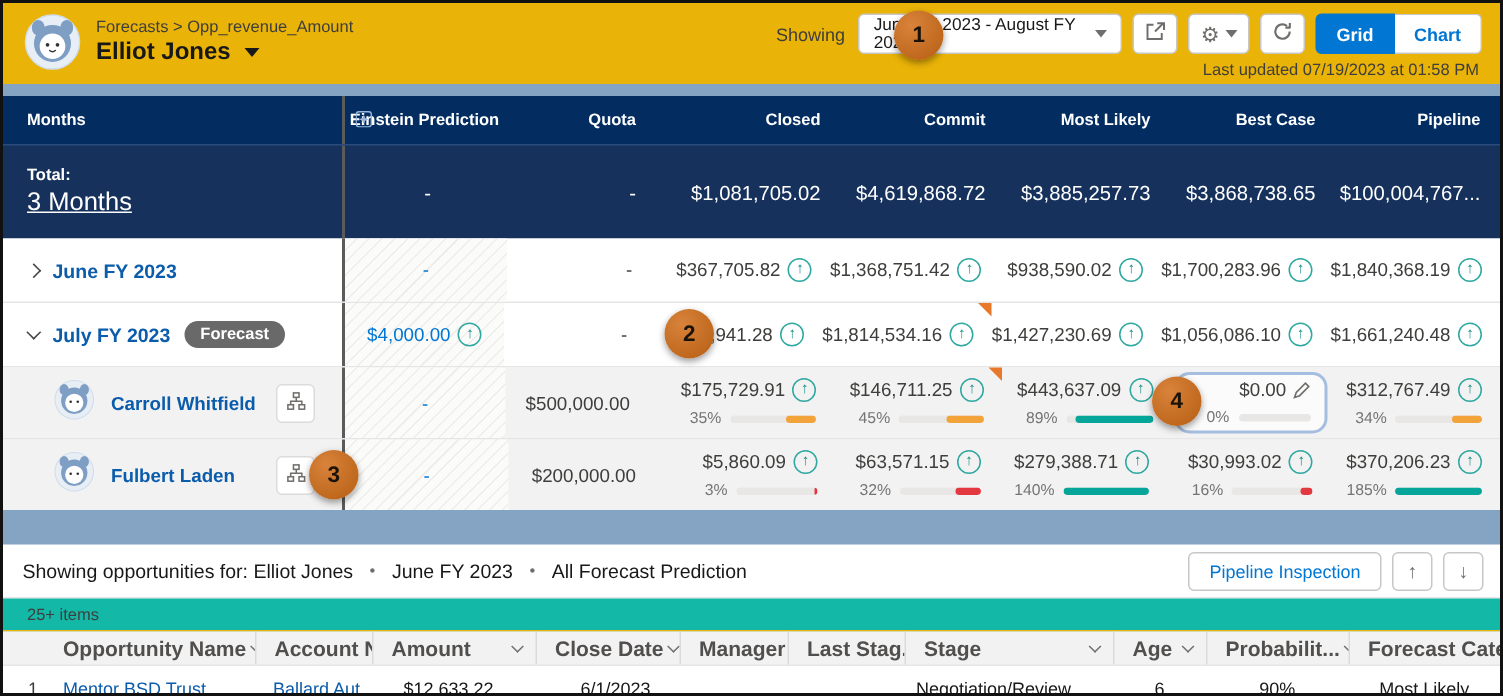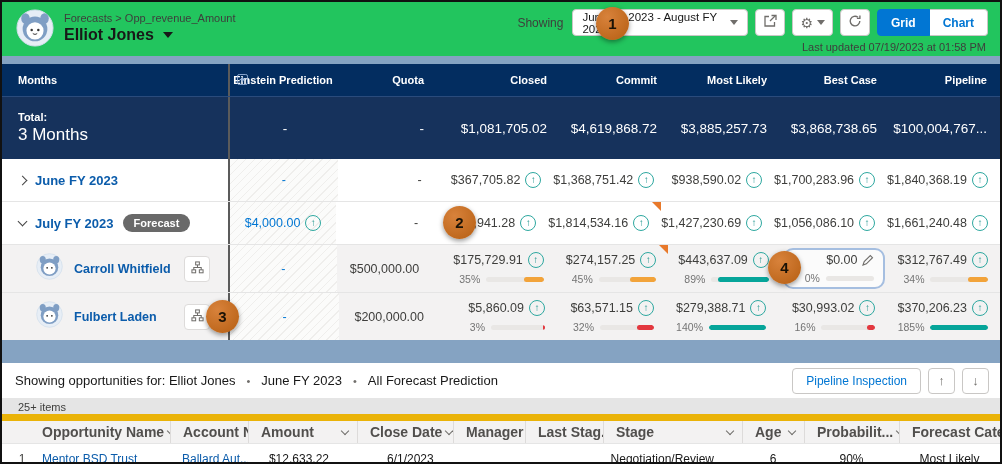--- a/index.html
+++ b/index.html
@@ -1,21 +1,21 @@
 <!DOCTYPE html>
 <html><head>
 <meta charset="utf-8">
 <style>
   * { margin:0; padding:0; box-sizing:border-box; }
   body { font-family:"Liberation Sans", sans-serif; background:#fff; }
   .screen { width:1002px; height:464px; border:2px solid #111; background:#85A3C2;
             overflow:hidden; position:relative; }
 
   
-  .top-header { height:54px; background:#22c55e; display:flex; justify-content:space-between;
+  .top-header { height:54px; background:#eab308; display:flex; justify-content:space-between;
                 padding:7px 12px 4px 14px; }
   .th-left { display:flex; gap:10px; }
   .avatar { border-radius:50%; flex:none; }
   .breadcrumb { font-size:11px; color:#3E3E3C; margin-top:3px; }
   .user-row { display:flex; align-items:center; gap:9px; margin-top:2px; }
   .user-name { font-size:16px; font-weight:bold; color:#181818; }
   .tri-down { width:0; height:0; border-left:5px solid transparent; border-right:5px solid transparent;
               border-top:6px solid #181818; }
   .tri-down.gray { border-top-color:#706E6B; border-left-width:4px; border-right-width:4px; border-top-width:5px; }
   .th-right { display:flex; flex-direction:column; align-items:flex-end; gap:5px; }
@@ -40,21 +40,21 @@
   .grid-head { background:#032D60; height:32px; }
   .gh-cell { font-size:11px; font-weight:bold; color:#fff; display:flex; align-items:center;
              justify-content:flex-end; text-align:right; padding-right:13px; line-height:1.15; }
   .gh-months { justify-content:flex-start; padding-left:16px; }
   .gh-einstein { justify-content:center; text-align:center; padding-right:4px; position:relative; }
   .einstein-ic { position:absolute; left:7px; top:10px; }
 
   .total-row { background:#16325C; height:63px; border-top:1px solid #2A4B7C; }
   .total-months { display:flex; flex-direction:column; justify-content:center; padding-left:16px; gap:2px; }
   .total-label { color:#fff; font-size:11px; font-weight:bold; }
-  .total-period { color:#fff; font-size:17px; cursor:pointer; }
+  .total-period { color:#fff; font-size:17px; text-decoration:underline; cursor:pointer; }
   .t-num { display:flex; align-items:center; justify-content:flex-end; padding-right:13px;
            color:#fff; font-size:13.5px; }
   .t-center { justify-content:center; padding-right:0; }
   .t-quota { padding-right:26px; }
 
   .mrow { background:#fff; height:43px; border-bottom:1px solid #E5E5E5; }
   .m-name { display:flex; align-items:center; gap:9px; padding-left:17px; }
   .chev { width:7px; height:7px; border-right:1.5px solid #444; border-bottom:1.5px solid #444; flex:none; }
   .chev.right { transform:rotate(-45deg); }
   .chev.down { transform:rotate(45deg); margin-top:-3px; }
@@ -95,22 +95,22 @@
   .opps { margin-top:23px; background:#fff; }
   .opp-bar { height:36px; display:flex; align-items:center; justify-content:space-between;
              padding:0 11px 0 13px; border-bottom:1px solid #E5E5E5; }
   .opp-summary { display:flex; align-items:center; gap:11px; font-size:13px; color:#181818; }
   .dot-sep { color:#706E6B; font-size:11px; }
   .opp-actions { display:flex; align-items:flex-end; gap:7px; }
   .pi-btn { height:26px; border:1px solid #C9C7C5; border-radius:4px; background:#fff; color:#0176D3;
             font-size:12px; padding:0 13px; display:flex; align-items:center; cursor:pointer; }
   .arrow-btn { width:27px; height:26px; border:1px solid #C9C7C5; border-radius:4px; background:#fff;
                color:#706E6B; font-size:13px; display:flex; align-items:center; justify-content:center; cursor:pointer; }
-  .items-row { height:22px; background:#e5e5e5; font-size:11px; color:#3E3E3C; display:flex;
-               align-items:center; padding-left:16px; border-bottom:7px solid #eab308; }
+  .items-row { height:22px; background:#14b8a6; font-size:11px; color:#3E3E3C; display:flex;
+               align-items:center; padding-left:16px; border-bottom:1px solid #eab308; }
   .otable { display:grid; grid-template-columns:168px 78px 109px 96px 72px 78px 139px 62px 95px 1fr; }
   .ohead { background:#F3F2F2; height:23px; border-bottom:1px solid #E5E5E5; }
   .oh-cell { display:flex; align-items:center; justify-content:space-between; gap:4px;
              padding:0 9px 0 12px; font-size:14px; font-weight:bold; color:#514F4D;
              border-left:1px solid #DDDBDA; overflow:hidden; white-space:nowrap; cursor:pointer; }
   .oh-cell:first-child { border-left:none; padding-left:40px; }
   .schev { width:6px; height:6px; border-right:1.5px solid #706E6B; border-bottom:1.5px solid #706E6B;
            transform:rotate(45deg); flex:none; margin-top:-3px; }
   .orow { height:30px; background:#fff; }
   .o-cell { display:flex; align-items:center; font-size:12px; color:#181818; padding:0 12px;
@@ -329,21 +329,21 @@
           </div>
         <div class="bar-row">
             <span class="pct">35%</span>
             <span class="bar">
               <span class="bar-fill" style="width: 35%; background: rgb(242, 163, 58);"></span>
             </span>
           </div>
       </div>
       <div class="p-cell flag">
         <div class="p-amount">
-            <span>$274,157.25</span>
+            <span>$146,711.25</span>
             <span class="up-ic">↑</span>
           </div>
         <div class="bar-row">
             <span class="pct">45%</span>
             <span class="bar">
               <span class="bar-fill" style="width: 45%; background: rgb(242, 163, 58);"></span>
             </span>
           </div>
       </div>
       <div class="p-cell">

